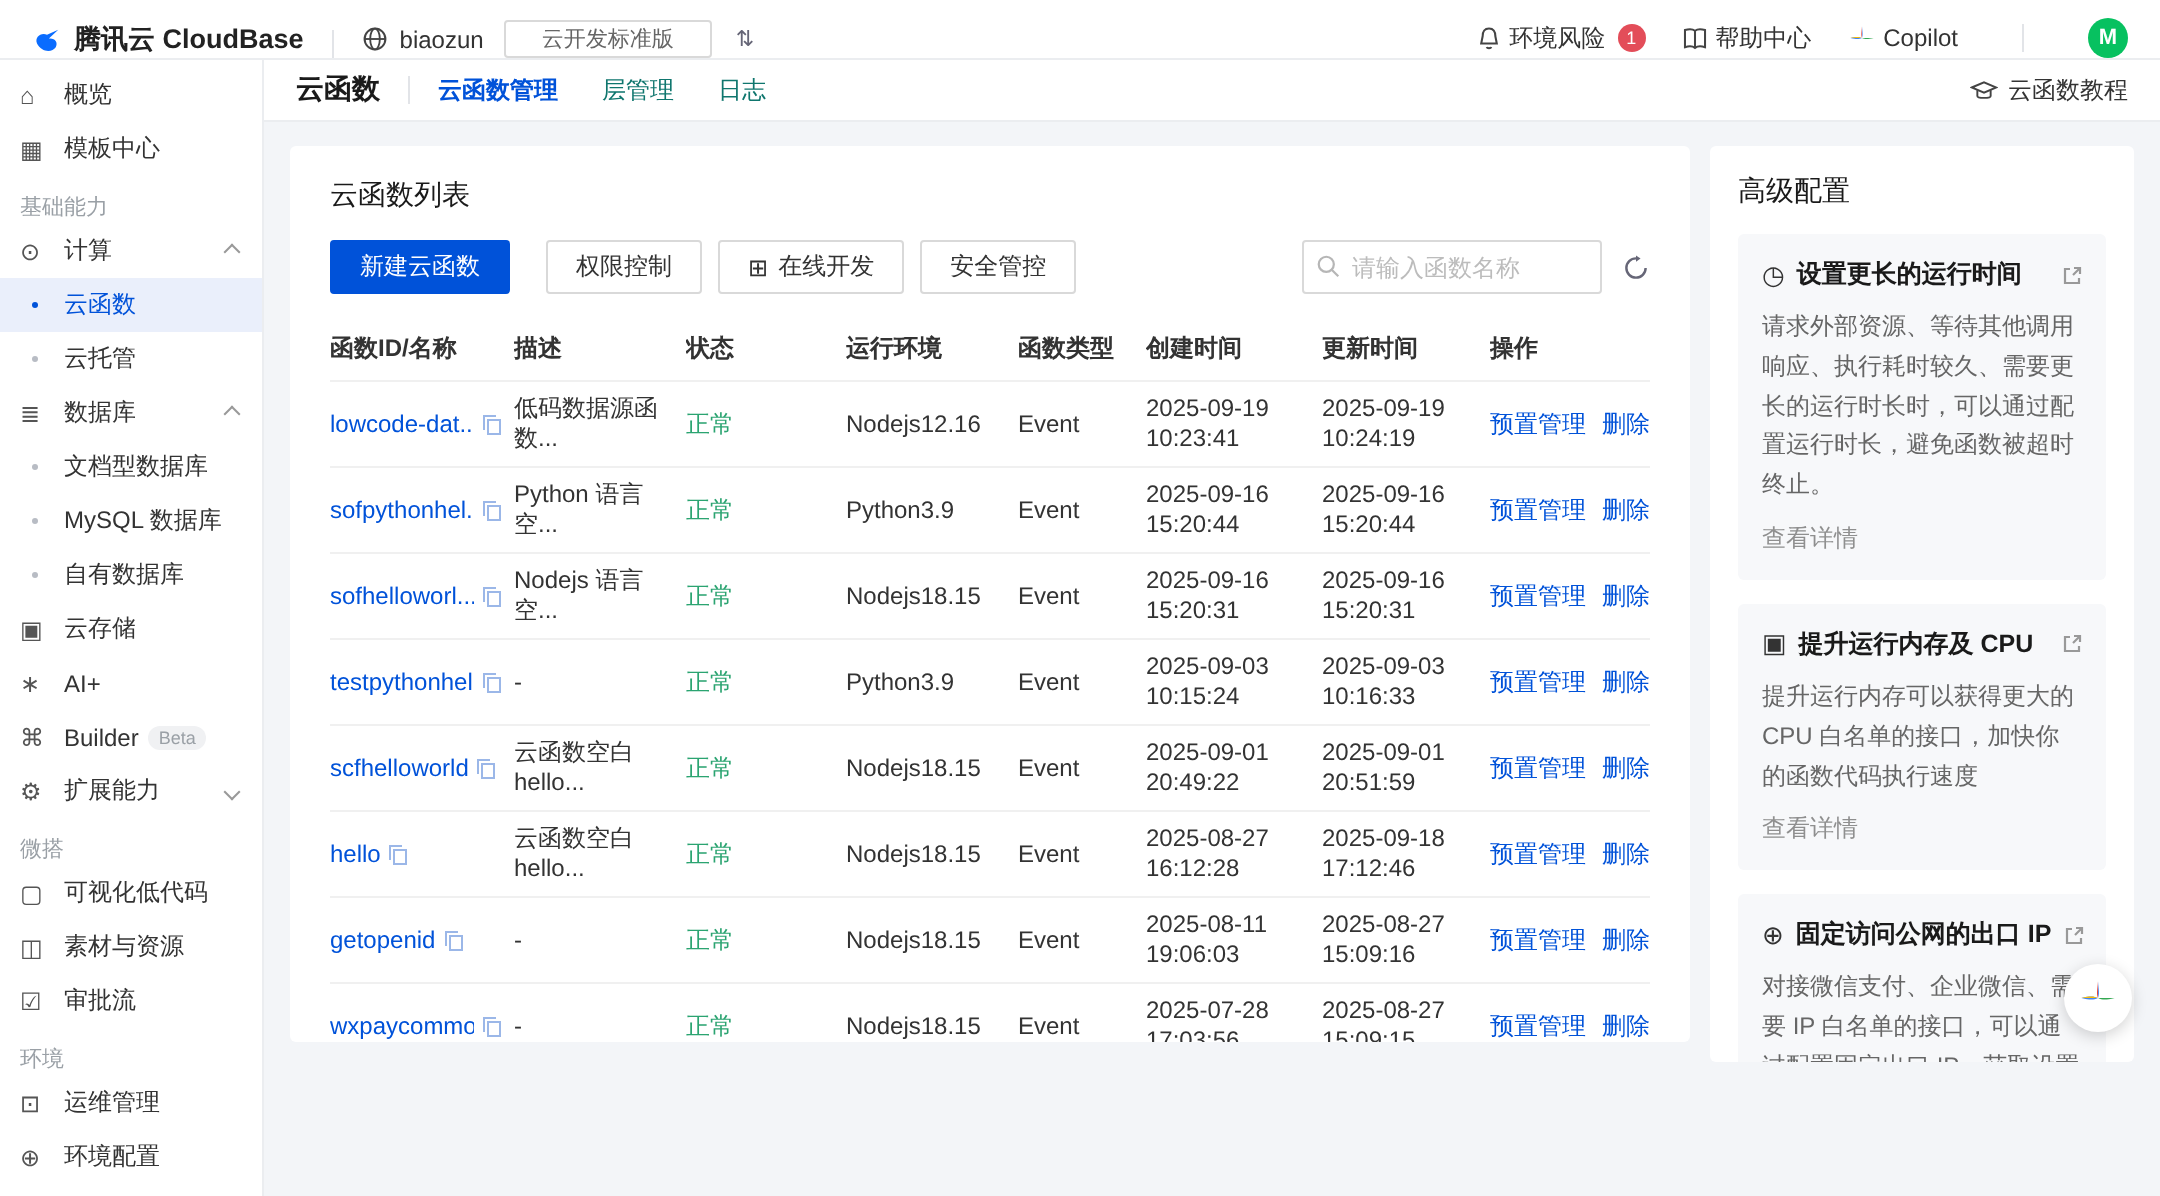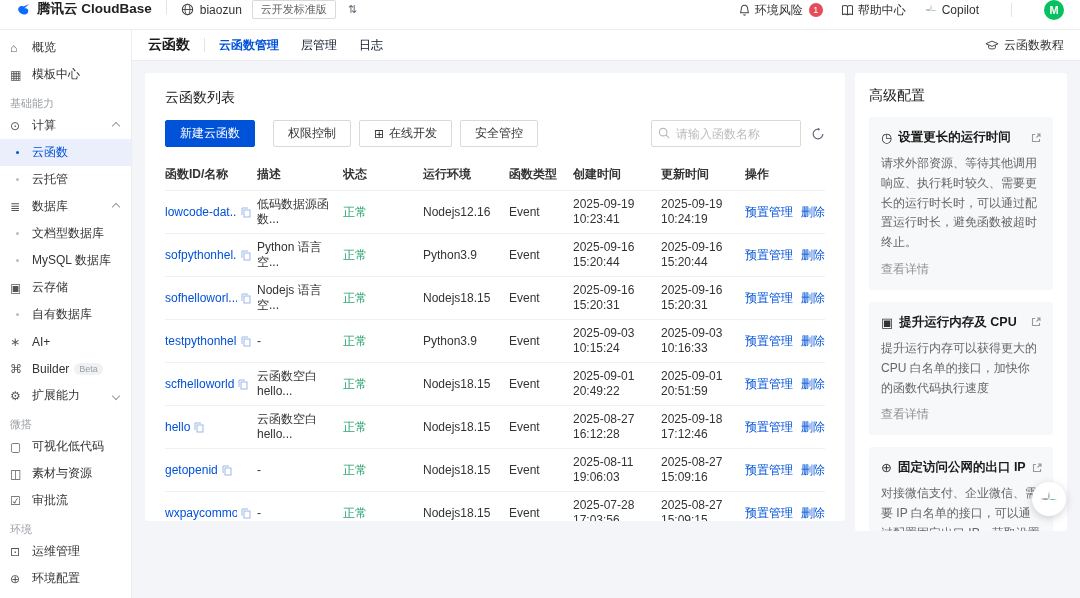--- a/index.html
+++ b/index.html
@@ -1,25 +1,25 @@
 <!DOCTYPE html>
 <html><head>
 <meta charset="utf-8">
 <style>
   * { margin:0; padding:0; box-sizing:border-box; }
   html,body { width:1080px; height:598px; overflow:hidden; background:#f3f5f8;
     font-family:"Liberation Sans","DejaVu Sans",sans-serif; font-size:12px; color:#333; }
 
   
   .topbar { height:30px; background:#fff; border-bottom:1px solid #ebedf0;
-    display:flex; align-items:flex-start; padding:0 16px; }
+    display:flex; align-items:flex-end; padding:0 16px; }
   .logo { display:flex; align-items:center; gap:6px; font-size:13.5px; font-weight:bold; color:#222; }
   .vdiv { width:1px; height:14px; background:#e2e4e8; margin:0 14px; }
   .env { display:flex; align-items:center; gap:6px; color:#333; }
-  .plan-tag { border:1px solid #d9d9d9; color:#666; font-size:11px; padding:1px 8px; border-radius:2px; margin-left:4px; }
+  .plan-tag { border:1px solid #d9d9d9; color:#666; font-size:11px; padding:1px 18px; border-radius:2px; margin-left:4px; }
   .swap { color:#667; font-size:11px; margin-left:6px; cursor:pointer; }
   .tb-right { margin-left:auto; display:flex; align-items:center; gap:18px; }
   .tb-item { display:flex; align-items:center; gap:4px; color:#333; cursor:pointer; }
   .badge { background:#e34d59; color:#fff; font-size:9px; min-width:14px; height:14px; border-radius:7px;
     display:inline-flex; align-items:center; justify-content:center; padding:0 3px; margin-left:2px; }
   .avatar { width:20px; height:20px; border-radius:50%; background:#07c160; color:#fff;
     font-size:11px; font-weight:bold; display:flex; align-items:center; justify-content:center; }
 
   
   .app { display:flex; height:568px; }
@@ -47,21 +47,21 @@
   .i-builder::before{content:"⌘"} .i-extension::before{content:"⚙"} .i-lowcode::before{content:"▢"}
   .i-assets::before{content:"◫"} .i-approval::before{content:"☑"} .i-ops::before{content:"⊡"}
   .i-envcfg::before{content:"⊕"}
   .i-clock::before{content:"◷"} .i-cpu::before{content:"▣"} .i-public-ip::before{content:"⊕"} .i-code-editor::before{content:"⊞"}
 
   
   .subheader { height:31px; background:#fff; border-bottom:1px solid #ebedf0;
     display:flex; align-items:center; padding:0 16px; flex:none; }
   .page-title { font-size:14px; font-weight:bold; color:#1a1a1a; }
   .tabs { display:flex; gap:22px; }
-  .tab { cursor:pointer; color:#0f172a; }
+  .tab { cursor:pointer; color:#0f766e; }
   .tab.k-true { color:#0052d9; font-weight:bold; }
   .sh-right { margin-left:auto; display:flex; align-items:center; gap:5px; color:#333; cursor:pointer; }
 
   
   .content { flex:1; display:flex; gap:10px; padding:12px 13px 0 13px; overflow:hidden; }
   .list-card { width:700px; flex:none; background:#fff; border-radius:3px; padding:16px 20px 0 20px;
     height:448px; overflow:hidden; }
   .card-title { font-size:14px; font-weight:normal; color:#1a1a1a; }
 
   .toolbar { display:flex; align-items:center; margin-top:13px; }
@@ -207,29 +207,29 @@
         <span class="s-label">文档型数据库</span>
 
       </div>
 
       <div class="srow k-sub">
         <span class="s-gutter"></span>
         <span class="s-label">MySQL 数据库</span>
 
       </div>
 
-      <div class="srow k-item">
-        <span class="s-gutter i-storage"></span>
-        <span class="s-label">云存储</span>
-
-      </div>
-
       <div class="srow k-sub">
         <span class="s-gutter"></span>
         <span class="s-label">自有数据库</span>
+
+      </div>
+
+      <div class="srow k-item">
+        <span class="s-gutter i-storage"></span>
+        <span class="s-label">云存储</span>
 
       </div>
 
       <div class="srow k-item">
         <span class="s-gutter i-ai"></span>
         <span class="s-label">AI+</span>
 
       </div>
 
       <div class="srow k-item">

